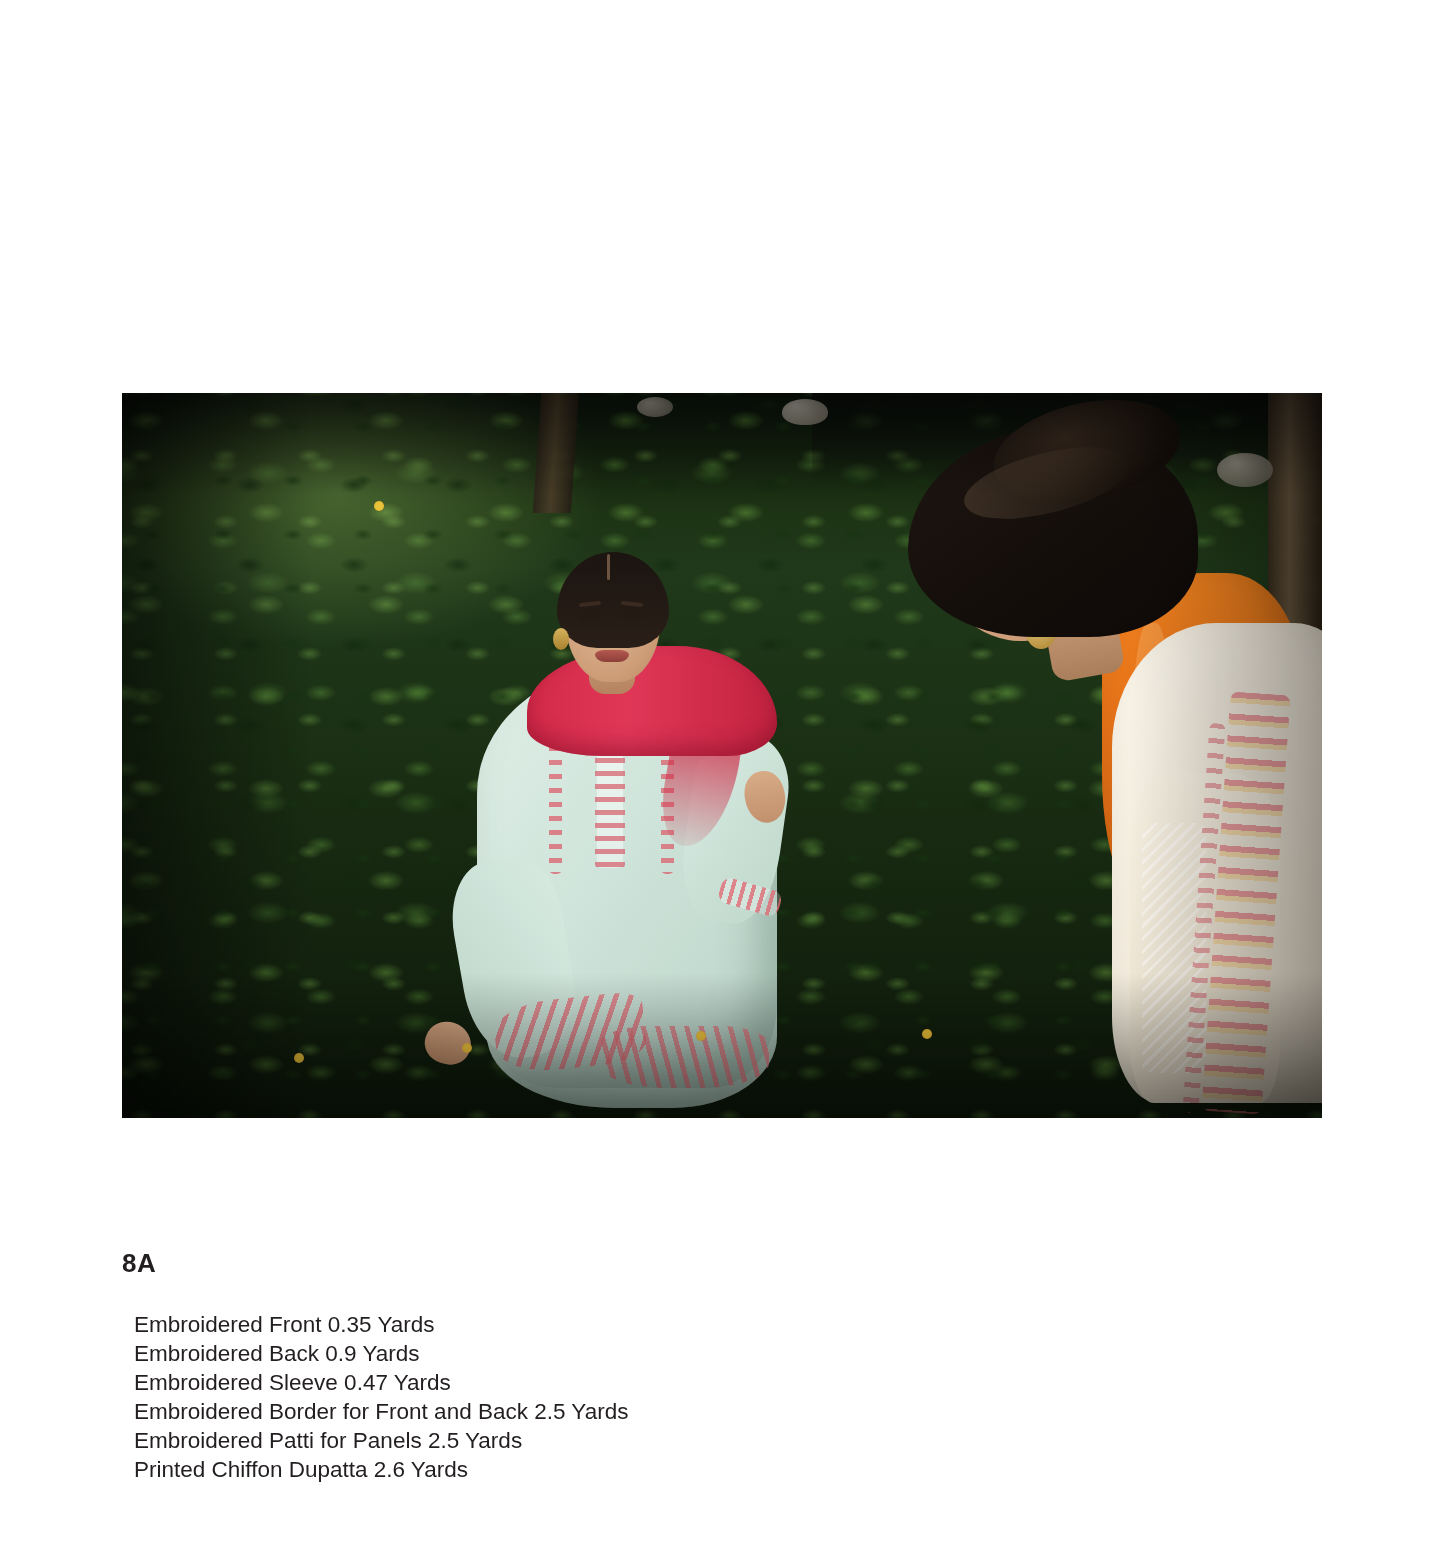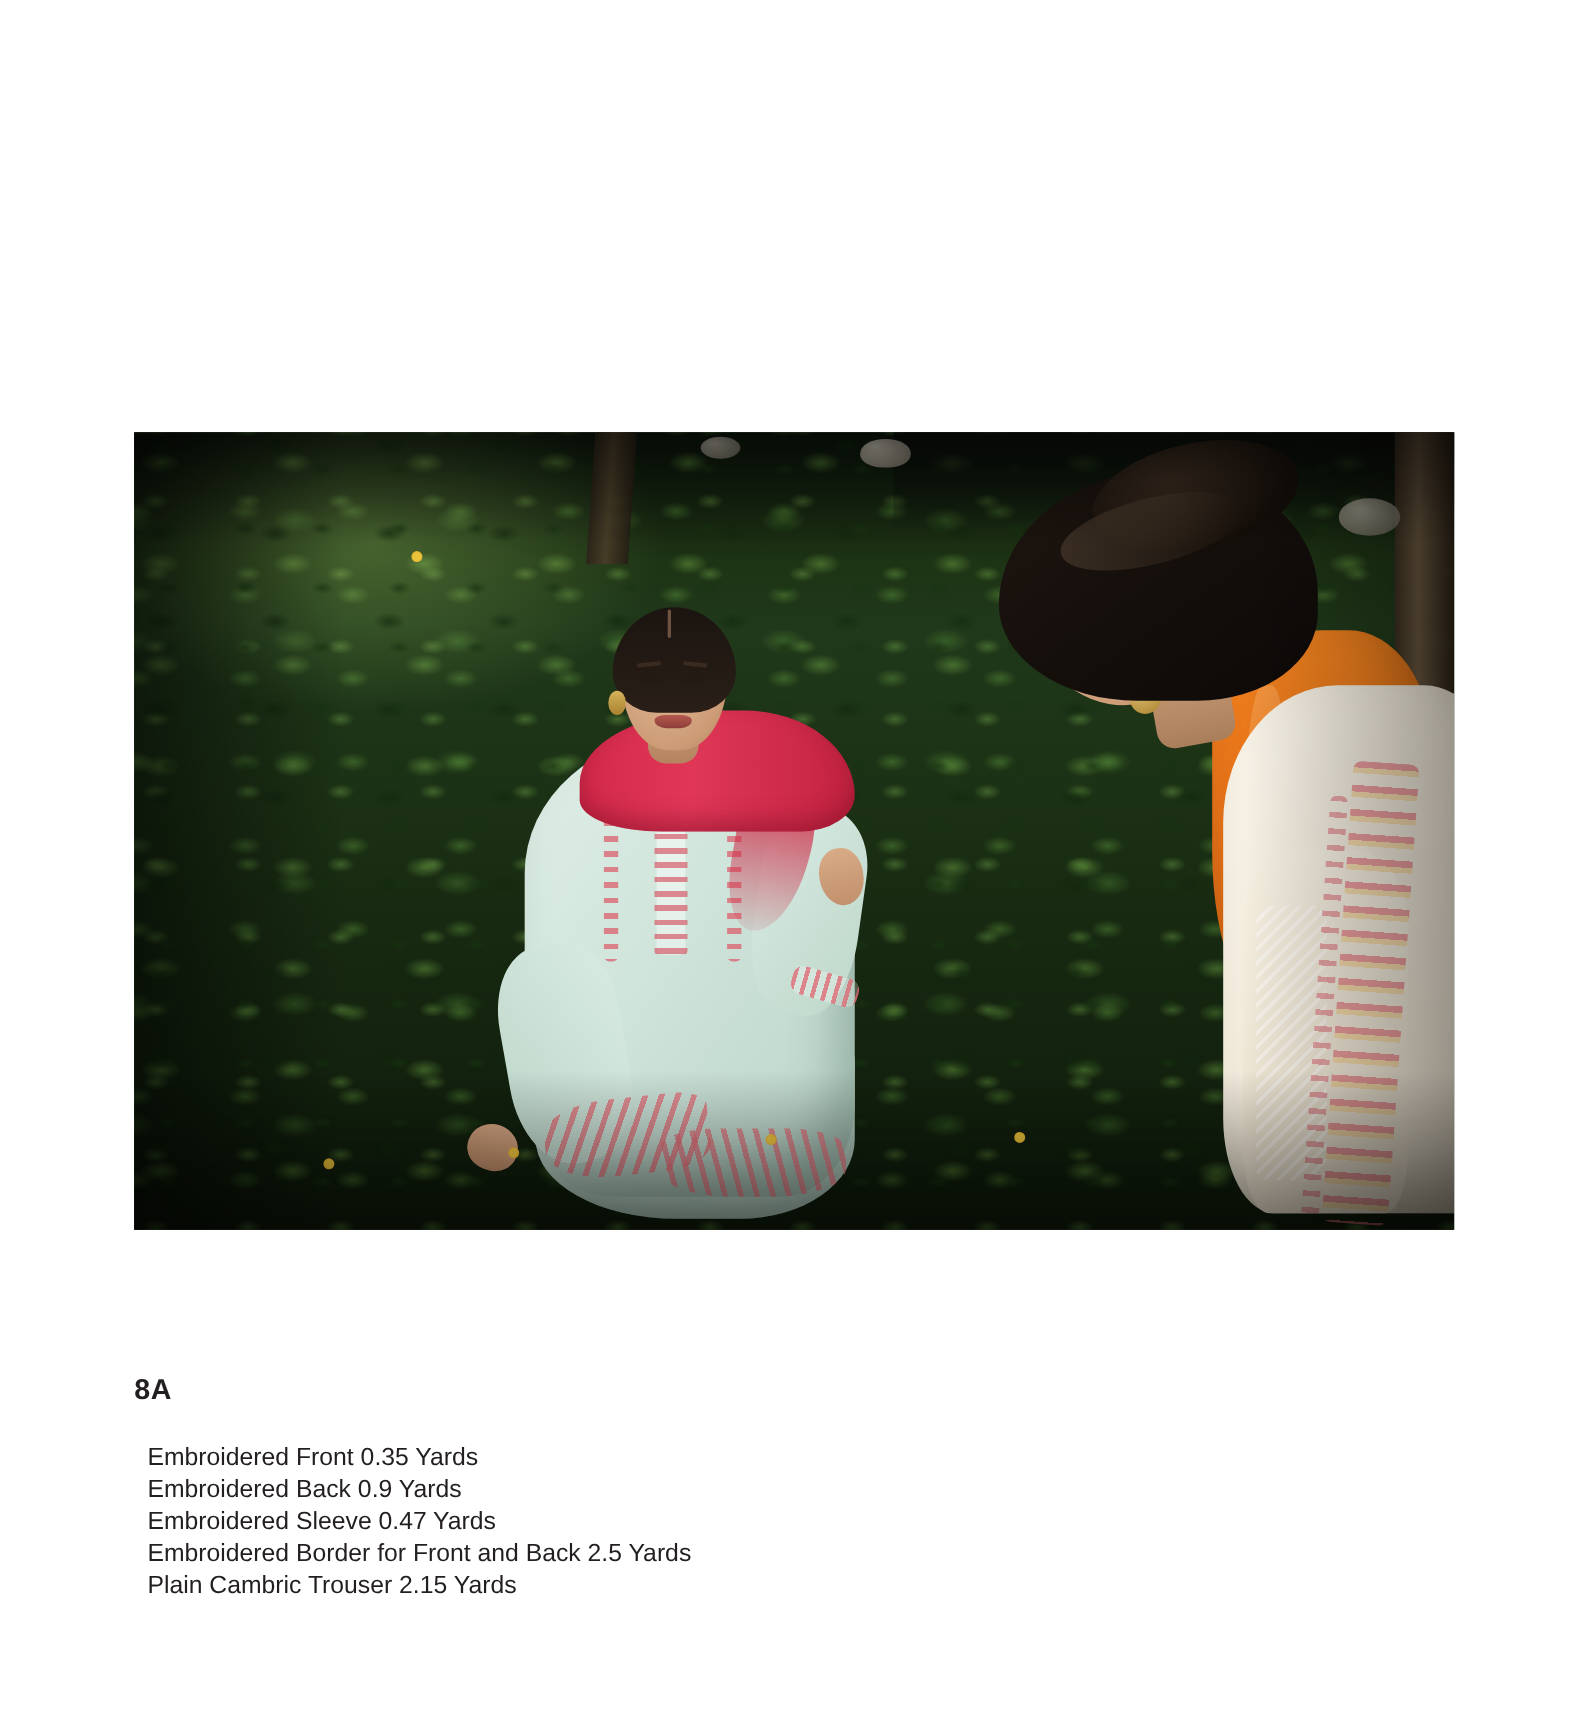--- a/index.html
+++ b/index.html
@@ -412,17 +412,18 @@
     <div class="photo-vignette"></div>
   </div>
 
   <div class="caption">
     <h1 class="code">8A</h1>
     <ul class="spec-list">
       <li>Embroidered Front 0.35 Yards</li>
       <li>Embroidered Back 0.9 Yards</li>
       <li>Embroidered Sleeve 0.47 Yards</li>
       <li>Embroidered Border for Front and Back 2.5 Yards</li>
-      <li>Plain Cambric Trouser 2.15 Yards</li>
+      <li>Embroidered Patti for Panels 2.5 Yards</li>
+      <li>Printed Chiffon Dupatta 2.6 Yards</li>
     </ul>
   </div>
 
 </div>
 
 </body></html>

